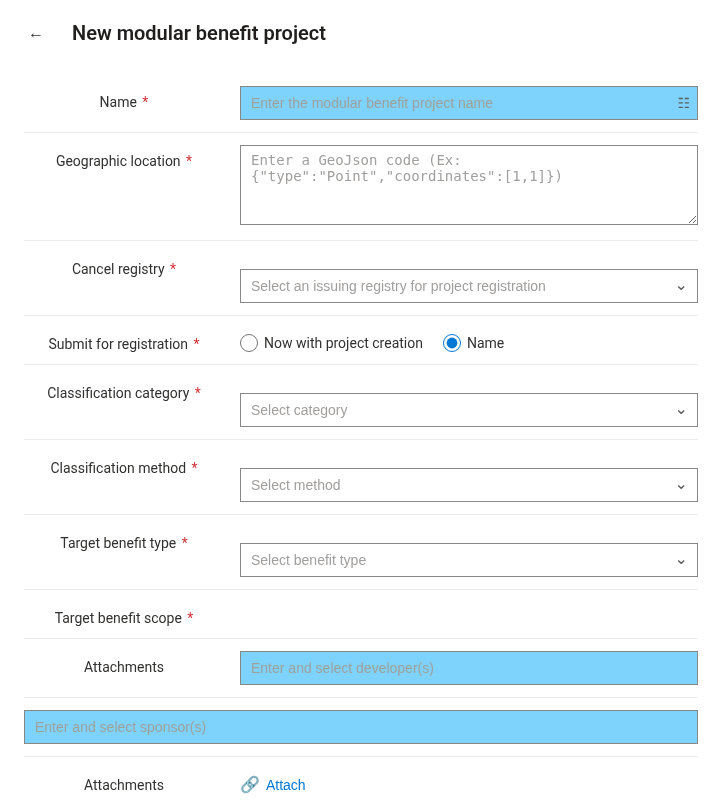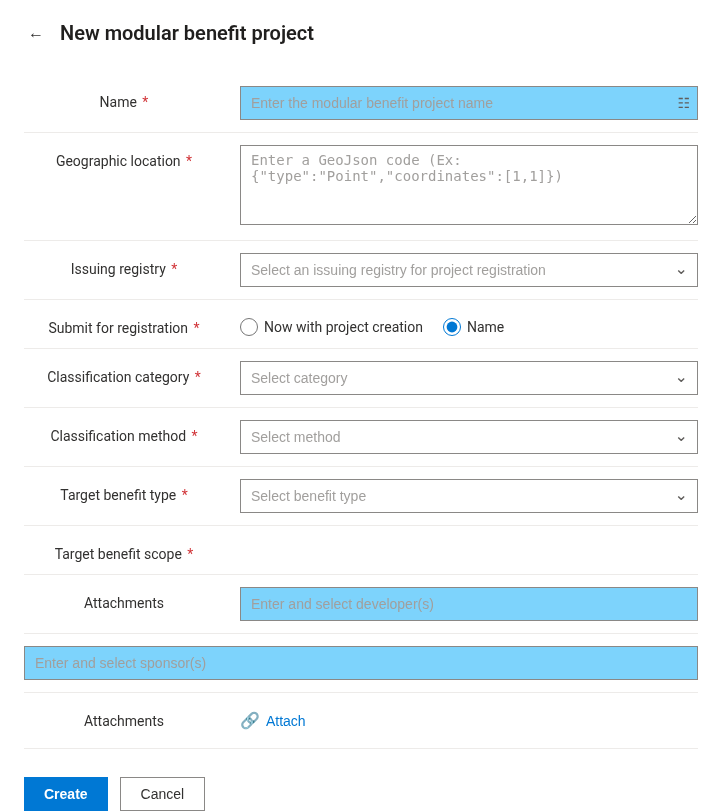--- a/index.html
+++ b/index.html
@@ -25,20 +25,21 @@
       padding: 4px;
       color: #323130;
       font-size: 16px;
       display: flex;
       align-items: center;
     }
     .page-title {
       font-size: 20px;
       font-weight: 600;
       color: #201f1e;
+      margin-left: 12px;
     }
     .form-row {
       display: flex;
       align-items: flex-start;
       padding: 12px 0;
       border-bottom: 1px solid #edebe9;
       gap: 16px;
     }
     .form-row:last-of-type {
       border-bottom: none;
@@ -96,20 +97,21 @@
       background: #fff;
       appearance: none;
       -webkit-appearance: none;
       outline: none;
       cursor: pointer;
       position: relative;
     }
     .select-wrapper {
       position: relative;
       width: 100%;
+      margin-top: 16px;
     }
     .select-wrapper::after {
       content: '⌄';
       position: absolute;
       right: 10px;
       top: 50%;
       transform: translateY(-60%);
       color: #605e5c;
       pointer-events: none;
       font-size: 16px;
@@ -220,21 +222,21 @@
   <div class="form-label">
     <span>Geographic location</span><span class="required"> *</span>
   </div>
   <div class="form-control">
     <textarea class="text-area" placeholder="Enter a GeoJson code (Ex: {&quot;type&quot;:&quot;Point&quot;,&quot;coordinates&quot;:[1,1]})" style=""></textarea>
   </div>
 </div>
 
 <div class="form-row">
   <div class="form-label">
-    <span>Issuing registry</span><span class="required"> *</span>
+    <span>Cancel registry</span><span class="required"> *</span>
   </div>
   <div class="form-control">
     <div class="select-wrapper">
       <select class="select-control">
         <option value="" disabled="" selected="">Select an issuing registry for project registration</option>
       </select>
     </div>
   </div>
 </div>
 

